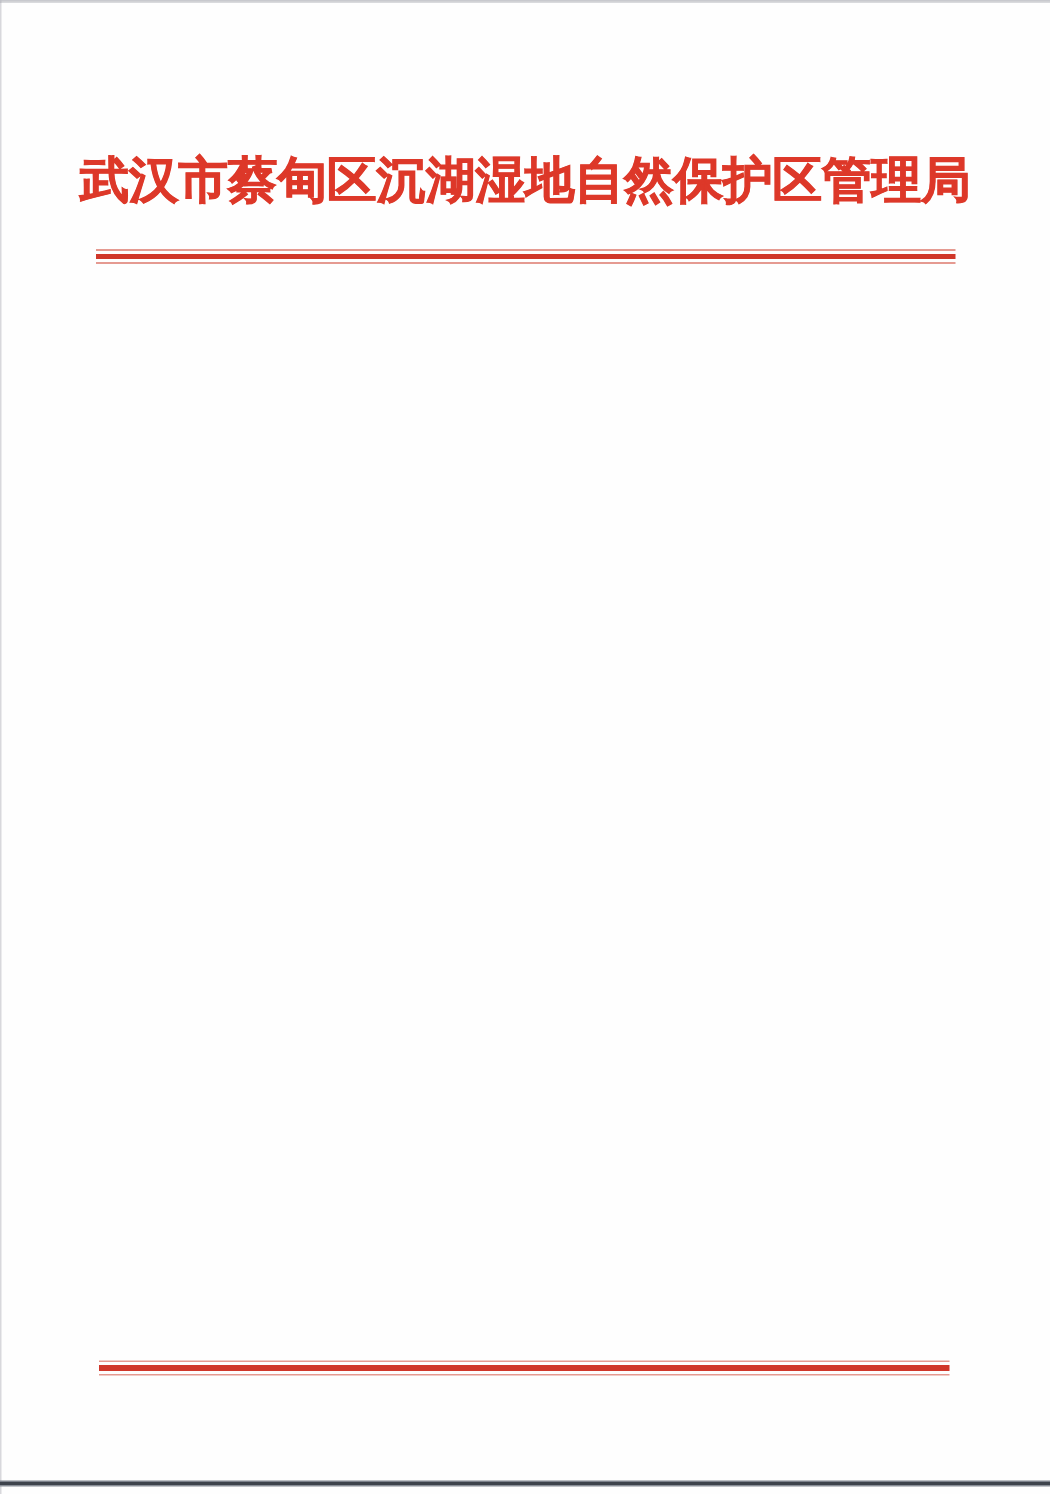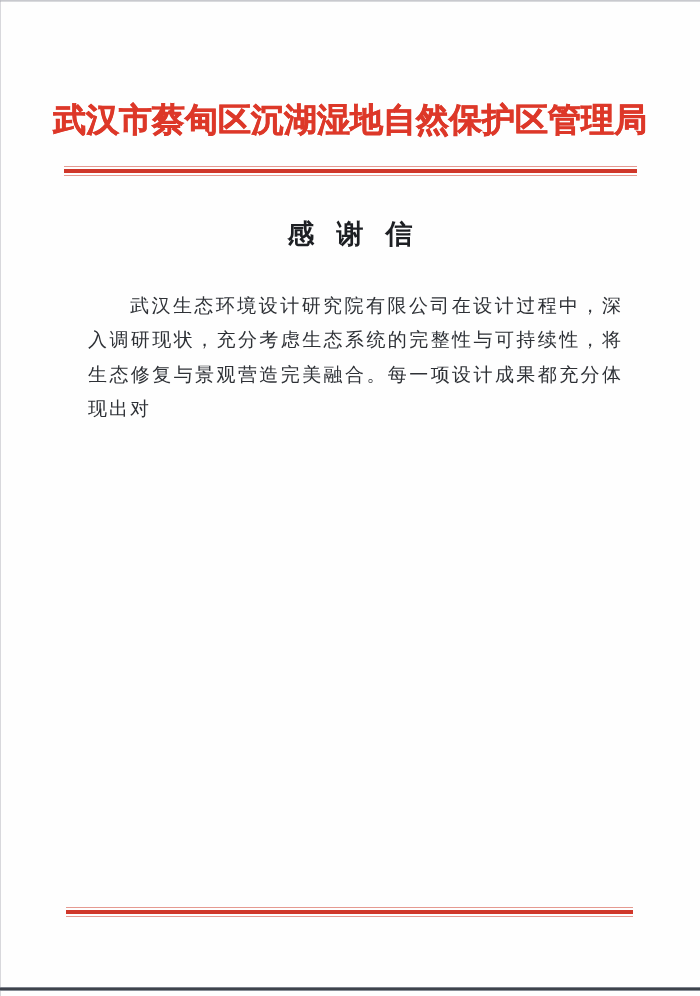--- a/index.html
+++ b/index.html
@@ -85,23 +85,21 @@
 <body>
 
 <div class="page">
 
   <div class="scan-top-edge"></div>
 
   <div class="letterhead-title">武汉市蔡甸区沉湖湿地自然保护区管理局</div>
 
   <div class="rule rule-top"></div>
 
-  <h1 class="letter-title">感谢信</h1>
 
   <div class="letter-body">
-    <p class="para">武汉生态环境设计研究院有限公司在设计过程中，深入调研现状，充分考虑生态系统的完整性与可持续性，将生态修复与景观营造完美融合。每一项设计成果都充分体现出对</p>
   </div>
 
   <div class="rule rule-bottom"></div>
 
   <div class="scan-bottom-edge"></div>
 
 </div>
 
 </body></html>

